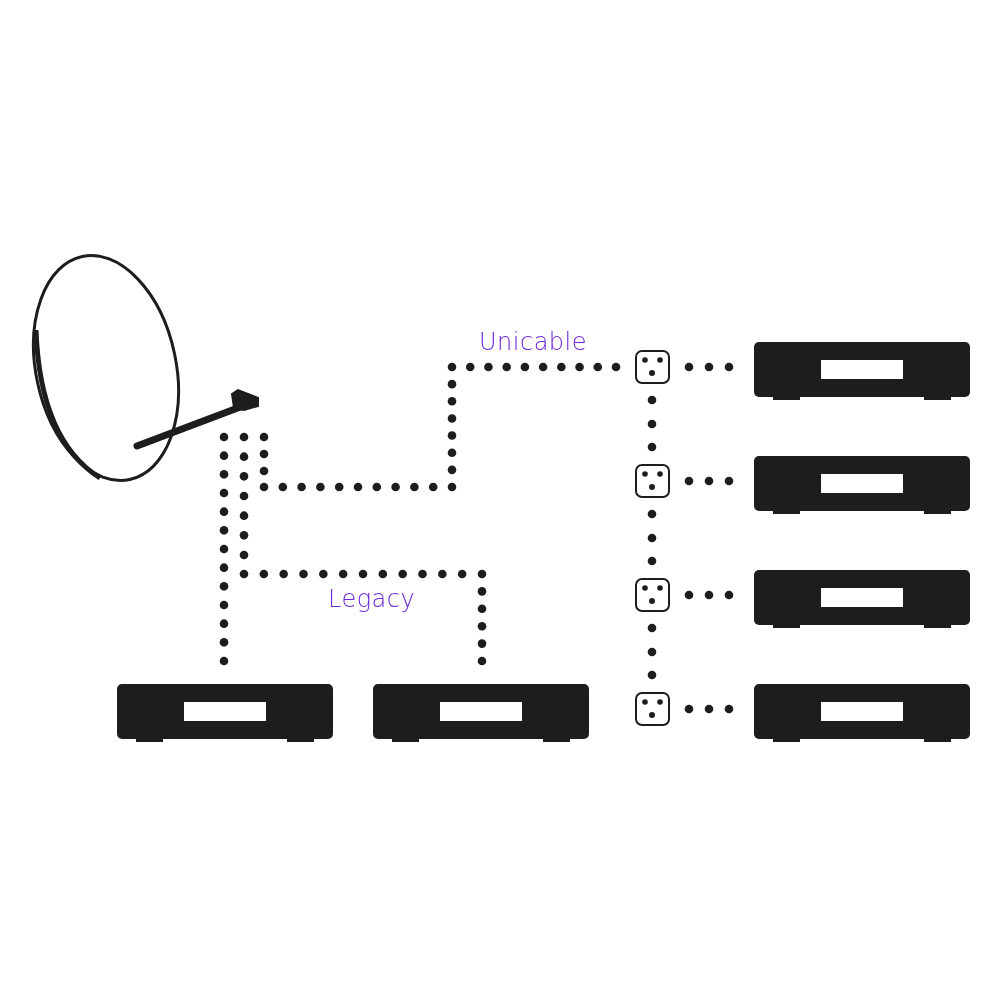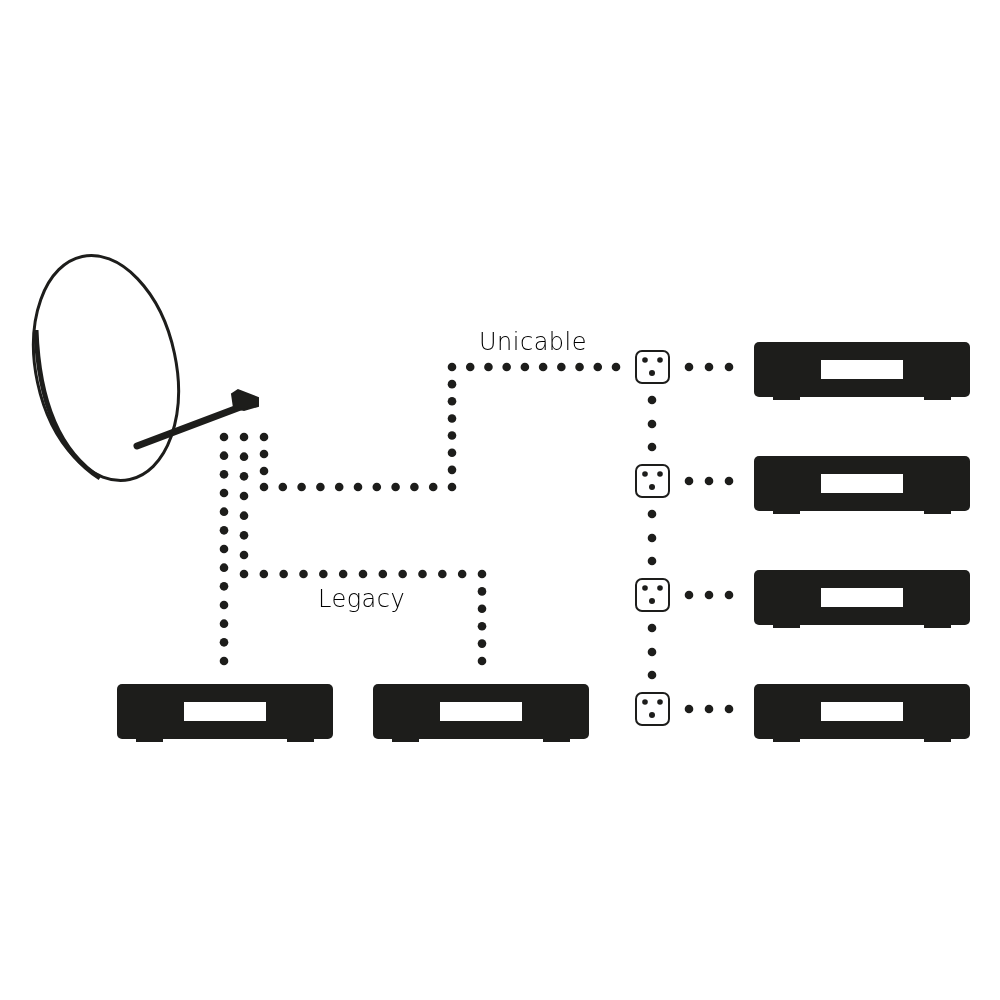--- a/index.html
+++ b/index.html
@@ -1,18 +1,18 @@
 <!DOCTYPE html>
 <html><head>
 <meta charset="utf-8">
 <style>
   html, body { margin: 0; padding: 0; background: #ffffff; }
   body { width: 1000px; height: 1000px; position: relative; overflow: hidden; font-family: "DejaVu Sans", sans-serif; }
   #diagram { position: absolute; left: 0; top: 0; width: 1000px; height: 1000px; }
-  .label { position: absolute; font-family: "DejaVu Sans", sans-serif; font-weight: 300; font-size: 24px; color: #000000; letter-spacing: 0.5px; white-space: nowrap; }
+  .label { position: absolute; font-family: "DejaVu Sans", sans-serif; font-weight: 300; font-size: 24px; color: #6d28d9; letter-spacing: 0.5px; white-space: nowrap; }
 </style>
 </head>
 <body>
 
 <svg id="diagram" viewBox="0 0 1000 1000" xmlns="http://www.w3.org/2000/svg">
 
   <g fill="none" stroke="#1d1d1b">
     <ellipse cx="106" cy="368" rx="70" ry="114" transform="rotate(-12 106 368)" stroke-width="3"></ellipse>
     <path d="M36 330 Q40 440 100 478" stroke-width="5"></path>
     <line x1="137" y1="446" x2="243" y2="406" stroke-width="7" stroke-linecap="round"></line>
@@ -172,13 +172,13 @@
       <g>
         <rect x="754" y="684" width="216" height="55" rx="5" fill="#1d1d1b"></rect>
         <rect x="773" y="734" width="27" height="8" fill="#1d1d1b"></rect>
         <rect x="924" y="734" width="27" height="8" fill="#1d1d1b"></rect>
         <rect x="821" y="702" width="82" height="19" fill="#fff"></rect>
       </g>
     </g>
 </svg>
 
 <div class="label" style="left:479px; top:328px;">Unicable</div>
-<div class="label" style="left:318px; top:585px;">Legacy</div>
+<div class="label" style="left:328px; top:585px;">Legacy</div>
 
 </body></html>

